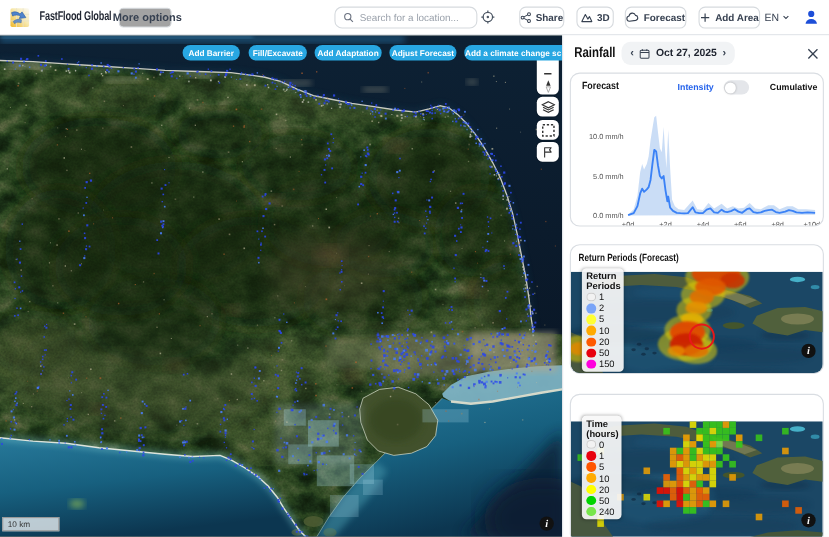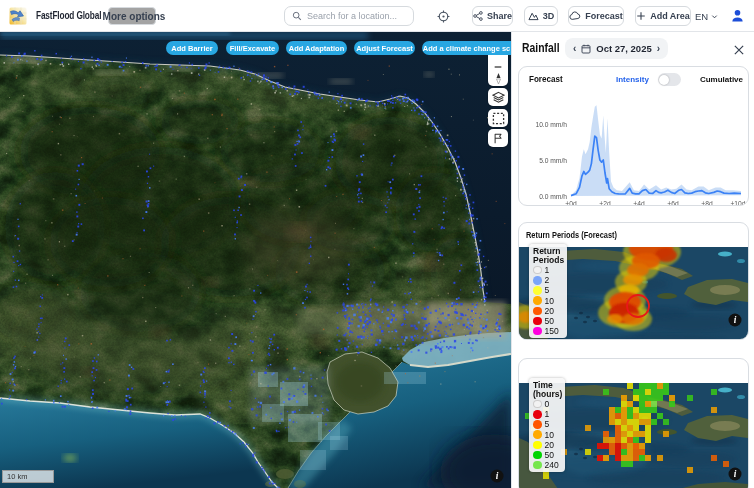--- a/index.html
+++ b/index.html
@@ -1,21 +1,21 @@
 <!DOCTYPE html>
 <html><head><meta charset="utf-8"><style>
 *{margin:0;padding:0;box-sizing:border-box}
 html,body{width:754px;height:488px;overflow:hidden;font-family:"Liberation Sans",sans-serif;background:#fff;position:relative}
 #topbar{position:absolute;left:0;top:0;width:754px;height:32px;background:#fff;border-bottom:1px solid #e2e5e9;z-index:30}
 #topbar > *{position:absolute}
 .tb-logo{left:9px;top:7px}
 .tb-title{left:36px;top:9px;font-size:11.5px;font-weight:bold;color:#1f2430;letter-spacing:-0.2px;transform:scaleX(0.72);transform-origin:left center;white-space:nowrap}
 .btn{display:inline-flex;align-items:center;justify-content:center;gap:4px;border:1px solid #d6dade;border-radius:6px;background:#fff;color:#374151;font-size:9px;font-weight:bold;height:20px;top:6px;white-space:nowrap}
 #moreopt{left:108px;width:48px;top:7px;height:18px;background:#a3a3a3;border-radius:4px;font-size:10px;white-space:nowrap}
-#searchbox{left:284px;top:6px;width:130px;height:20px;border:1px solid #d6dade;border-radius:7px;display:flex;align-items:center;padding:0 7px;gap:5px;color:#9aa1ab;font-size:9px}
+#searchbox{left:304px;top:6px;width:130px;height:20px;border:1px solid #d6dade;border-radius:7px;display:flex;align-items:center;padding:0 7px;gap:5px;color:#9aa1ab;font-size:9px}
 #gps{left:437px;top:9px}
 #b-share{left:472px;width:41px} #b-3d{left:524px;width:34px} #b-fc{left:568px;width:56px} #b-aa{left:635px;width:56px}
 #lang{left:695px;top:11px;font-size:9.5px;color:#374151}
 #user{left:730px;top:8px}
 #map-wrap{position:absolute;left:0;top:32px;width:511px;height:456px;overflow:hidden;background:#11222f}
 .mapbtn{position:absolute;top:9px;height:14px;border-radius:8px;background:#28a7e2;color:#fff;font-size:7.5px;font-weight:bold;display:flex;align-items:center;justify-content:center;z-index:5;white-space:nowrap}
 .tool{position:absolute;left:488px;width:20px;background:#fff;border-radius:5px;box-shadow:0 0 0 1px rgba(0,0,0,0.12);display:flex;align-items:center;justify-content:center;z-index:4}
 #scalebar{position:absolute;left:2px;top:438px;width:52px;height:13px;background:rgba(255,255,255,0.72);border:1px solid #999;font-size:7.5px;color:#333;padding:1px 4px;z-index:4}
 #mapinfo{position:absolute;left:490px;top:437px;z-index:4}
 #panel{position:absolute;left:511px;top:32px;width:243px;height:456px;background:#fff;border-left:1px solid #e2e5e9;overflow:hidden}

